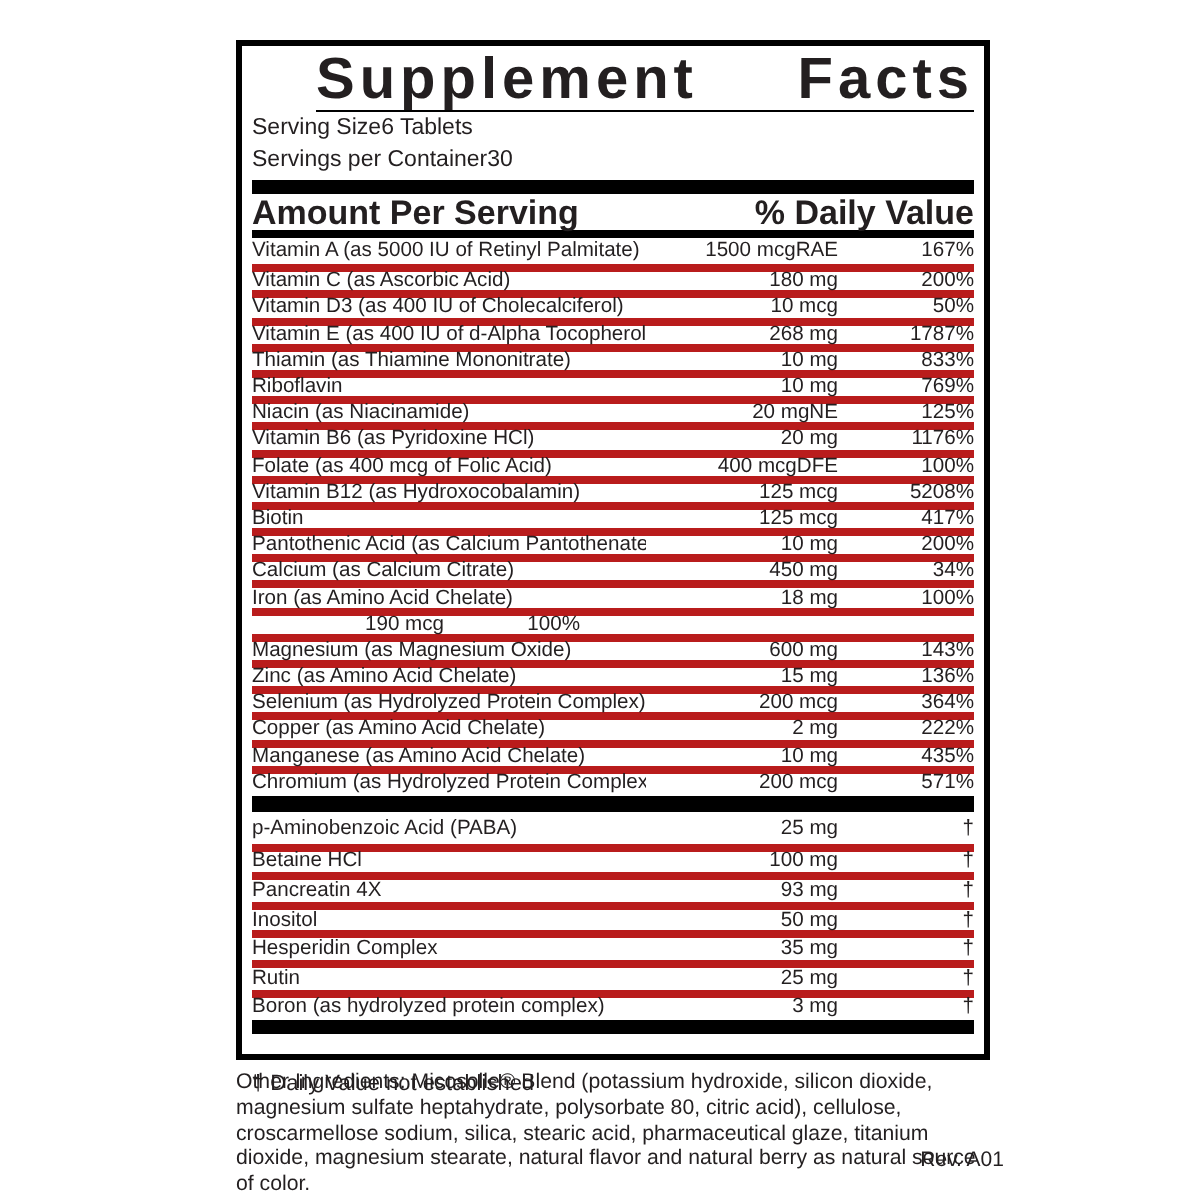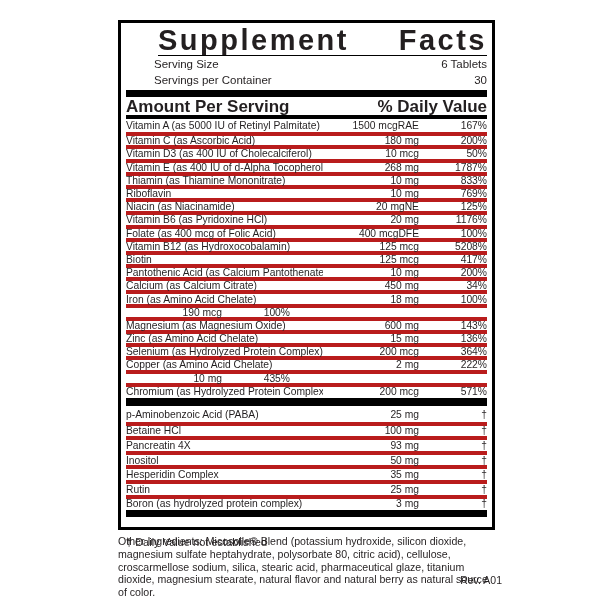--- a/index.html
+++ b/index.html
@@ -13,21 +13,21 @@
   }
 
   .title {
     font-size:29px; font-weight:900; letter-spacing:2.5px; white-space:nowrap;
     text-align:justify; text-align-last:justify;
     line-height:30px; padding-top:2px; border-bottom:1.5px solid #000;
     overflow:hidden;
     margin-left:32px;
   }
 
-  .kv-row { display:flex; justify-content:space-between; font-size:11.5px; line-height:16px;margin-left:28px; }
+  .kv-row { display:flex; font-size:11.5px; line-height:16px; }
 
   .bar-thick { height:7px; background:#000; margin:2px 0 1px 0; }
   .bar-med   { height:4px; background:#000; }
   .bar-mid   { height:8px; background:#000; margin:2px 0 1px 0; }
   .bar-bot   { height:7px; background:#000; margin:1px 0 1px 0; }
 
   .col-header { display:flex; justify-content:space-between; font-weight:bold;
     font-size:17px; line-height:15px; padding:1px 0; }
 
   .rows .row { display:flex; align-items:center; height:13.2px;
@@ -166,20 +166,21 @@
           <span class="name">Selenium (as Hydrolyzed Protein Complex)</span>
           <span class="amt">200 mcg</span>
           <span class="dv">364%</span>
         </div>
         <div class="row">
           <span class="name">Copper (as Amino Acid Chelate)</span>
           <span class="amt">2 mg</span>
           <span class="dv">222%</span>
         </div>
         <div class="row">
+          <span class="name">Manganese (as Amino Acid Chelate)</span>
           <span class="amt">10 mg</span>
           <span class="dv">435%</span>
         </div>
         <div class="row">
           <span class="name">Chromium (as Hydrolyzed Protein Complex)</span>
           <span class="amt">200 mcg</span>
           <span class="dv">571%</span>
         </div>
       </div>
 

